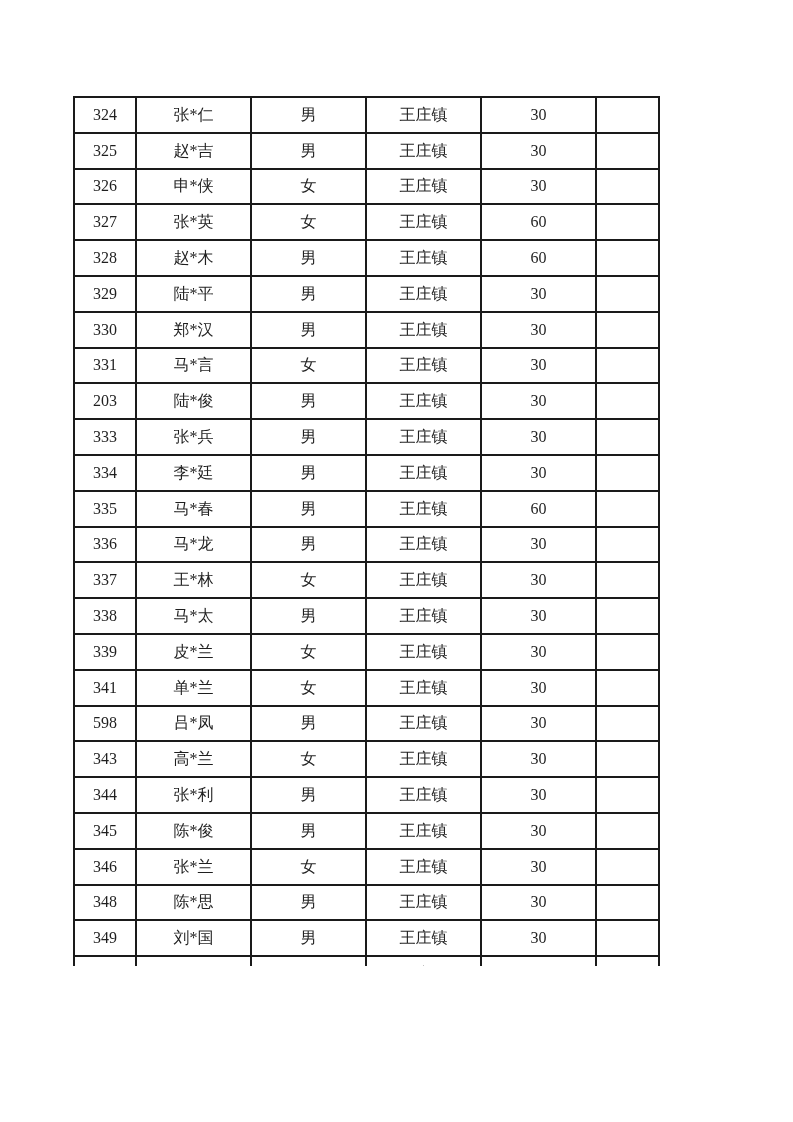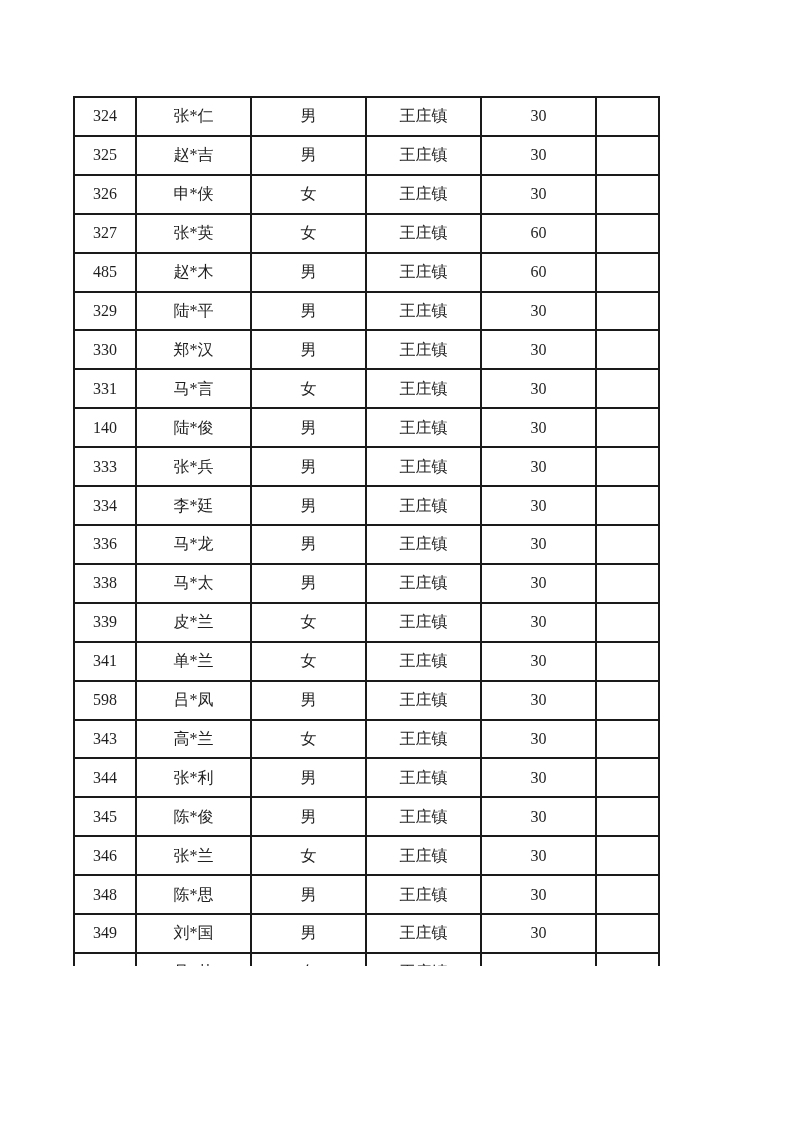--- a/index.html
+++ b/index.html
@@ -86,21 +86,21 @@
         </tr>
         <tr>
           <td>327</td>
           <td>张*英</td>
           <td>女</td>
           <td>王庄镇</td>
           <td>60</td>
           <td></td>
         </tr>
         <tr>
-          <td>485</td>
+          <td>328</td>
           <td>赵*木</td>
           <td>男</td>
           <td>王庄镇</td>
           <td>60</td>
           <td></td>
         </tr>
         <tr>
           <td>329</td>
           <td>陆*平</td>
           <td>男</td>
@@ -118,21 +118,21 @@
         </tr>
         <tr>
           <td>331</td>
           <td>马*言</td>
           <td>女</td>
           <td>王庄镇</td>
           <td>30</td>
           <td></td>
         </tr>
         <tr>
-          <td>140</td>
+          <td>203</td>
           <td>陆*俊</td>
           <td>男</td>
           <td>王庄镇</td>
           <td>30</td>
           <td></td>
         </tr>
         <tr>
           <td>333</td>
           <td>张*兵</td>
           <td>男</td>
@@ -142,23 +142,39 @@
         </tr>
         <tr>
           <td>334</td>
           <td>李*廷</td>
           <td>男</td>
           <td>王庄镇</td>
           <td>30</td>
           <td></td>
         </tr>
         <tr>
+          <td>335</td>
+          <td>马*春</td>
+          <td>男</td>
+          <td>王庄镇</td>
+          <td>60</td>
+          <td></td>
+        </tr>
+        <tr>
           <td>336</td>
           <td>马*龙</td>
           <td>男</td>
+          <td>王庄镇</td>
+          <td>30</td>
+          <td></td>
+        </tr>
+        <tr>
+          <td>337</td>
+          <td>王*林</td>
+          <td>女</td>
           <td>王庄镇</td>
           <td>30</td>
           <td></td>
         </tr>
         <tr>
           <td>338</td>
           <td>马*太</td>
           <td>男</td>
           <td>王庄镇</td>
           <td>30</td>

